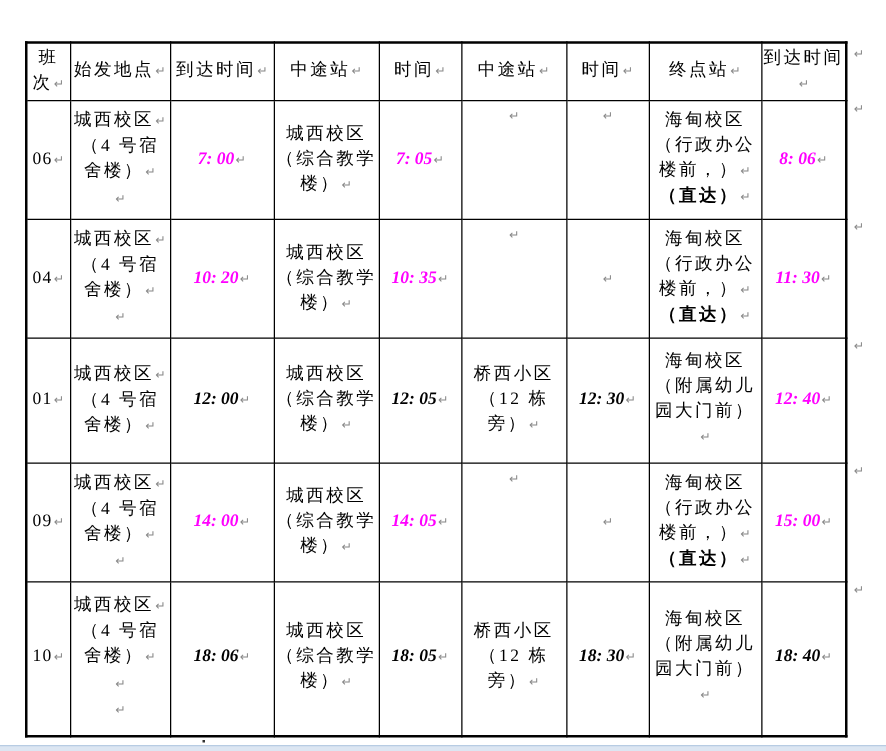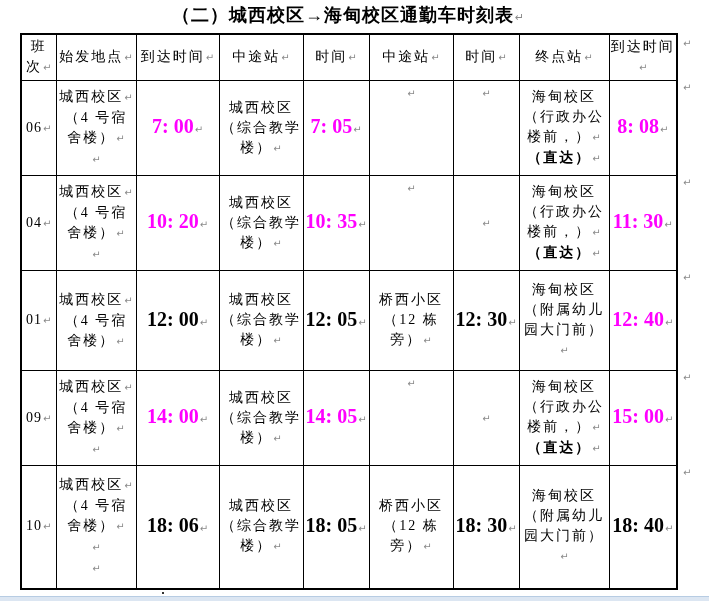--- a/index.html
+++ b/index.html
@@ -26,21 +26,21 @@
   .timetable tbody tr:nth-child(1){height:95px;}
   .timetable tbody tr:nth-child(2){height:95px;}
   .timetable tbody tr:nth-child(3){height:100px;}
   .timetable tbody tr:nth-child(4){height:95px;}
   .timetable tbody tr:nth-child(5){height:123px;}
   td.va-top{vertical-align:top;}
   .para{text-align:center; font-size:14px; line-height:20px; letter-spacing:2px;}
   .txt{color:var(--ink,#000);}
   .txt.num{letter-spacing:1px;}
   .txt.b{font-weight:bold;}
-  .txt.b.num{letter-spacing:0; font-size:20px;}
+  .txt.b.num{letter-spacing:0; font-size:14px;font-style:italic;}
   .txt.hl{color:var(--hl,#f0f);}
   .mark{
     color:var(--markc,#8a8a8a); font-family:"DejaVu Sans",sans-serif;
     font-size:10px; letter-spacing:0; font-weight:normal; padding-left:1px;
   }
   .title-mark{font-size:11px; font-weight:normal;}
   .row-end-mark{
     position:absolute; left:682px; color:var(--markc,#8a8a8a);
     font-family:"DejaVu Sans",sans-serif; font-size:10px;
   }
@@ -50,23 +50,20 @@
   }
   .stray-dot{
     position:absolute; left:162px; top:592px; width:2px; height:2px; background:#333;
   }
 </style>
 </head>
 <body>
 
 <div class="page">
 
-  <div class="doc-title">
-    <span>（二）城西校区→海甸校区通勤车时刻表</span><span class="mark title-mark">↵</span>
-  </div>
 
   <table class="timetable">
     <colgroup>
       <col style="width:35px">
         <col style="width:80px">
         <col style="width:83px">
       <col style="width:84px">
         <col style="width:66px">
         <col style="width:84px">
       <col style="width:66px">
@@ -127,21 +124,21 @@
             <div class="para"><span class="mark">↵</span></div>
           </td>
           <td class="va-top">
             <div class="para"><span class="mark">↵</span></div>
           </td>
           <td>
             <div class="para"><span class="txt">海甸校区（行政办公楼前，）</span><span class="mark">↵</span></div>
             <div class="para"><span class="txt b">（直达）</span><span class="mark">↵</span></div>
           </td>
           <td>
-            <div class="para"><span class="txt num b hl">8: 08</span><span class="mark">↵</span></div>
+            <div class="para"><span class="txt num b hl">8: 06</span><span class="mark">↵</span></div>
           </td>
         </tr>
         <tr>
           <td>
             <div class="para"><span class="txt num">04</span><span class="mark">↵</span></div>
           </td>
           <td>
             <div class="para"><span class="txt">城西校区</span><span class="mark">↵</span></div>
             <div class="para"><span class="txt">（4 号宿舍楼）</span><span class="mark">↵</span></div>
             <div class="para"><span class="mark">↵</span></div>

